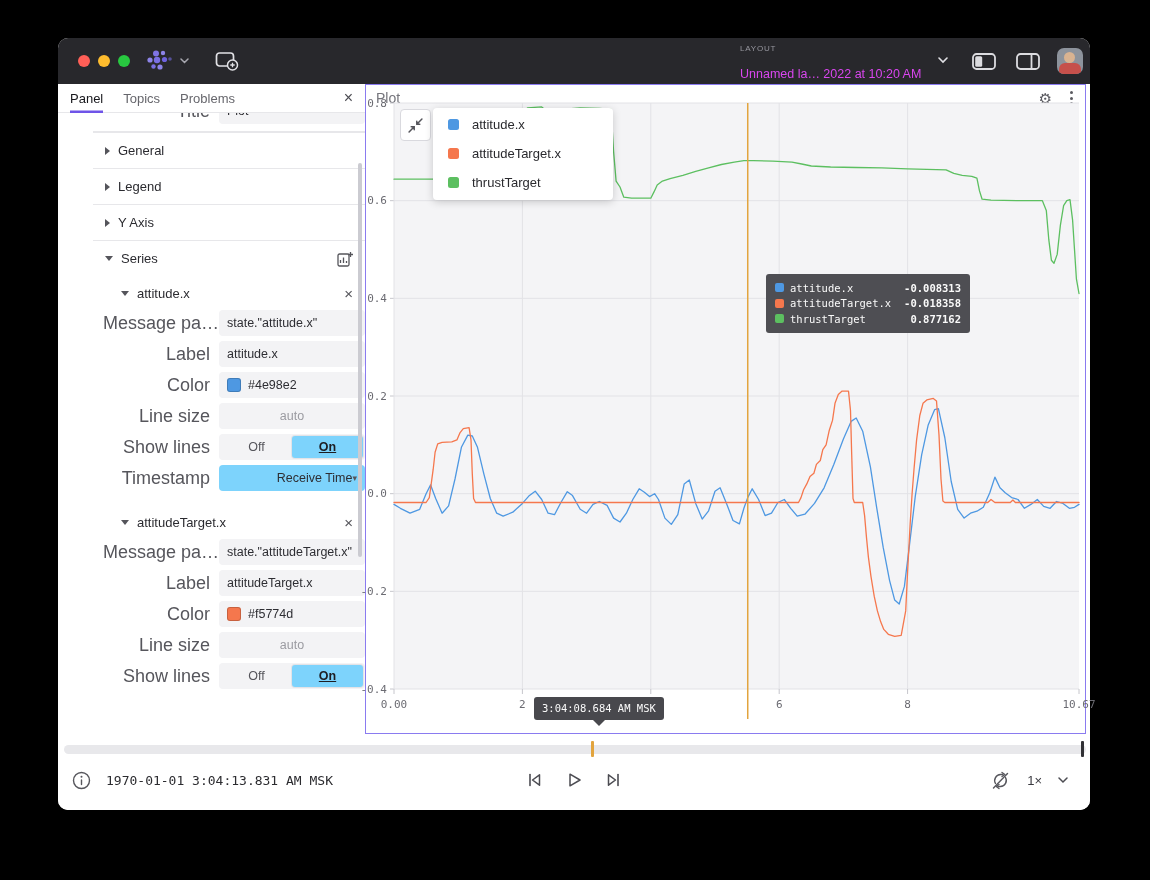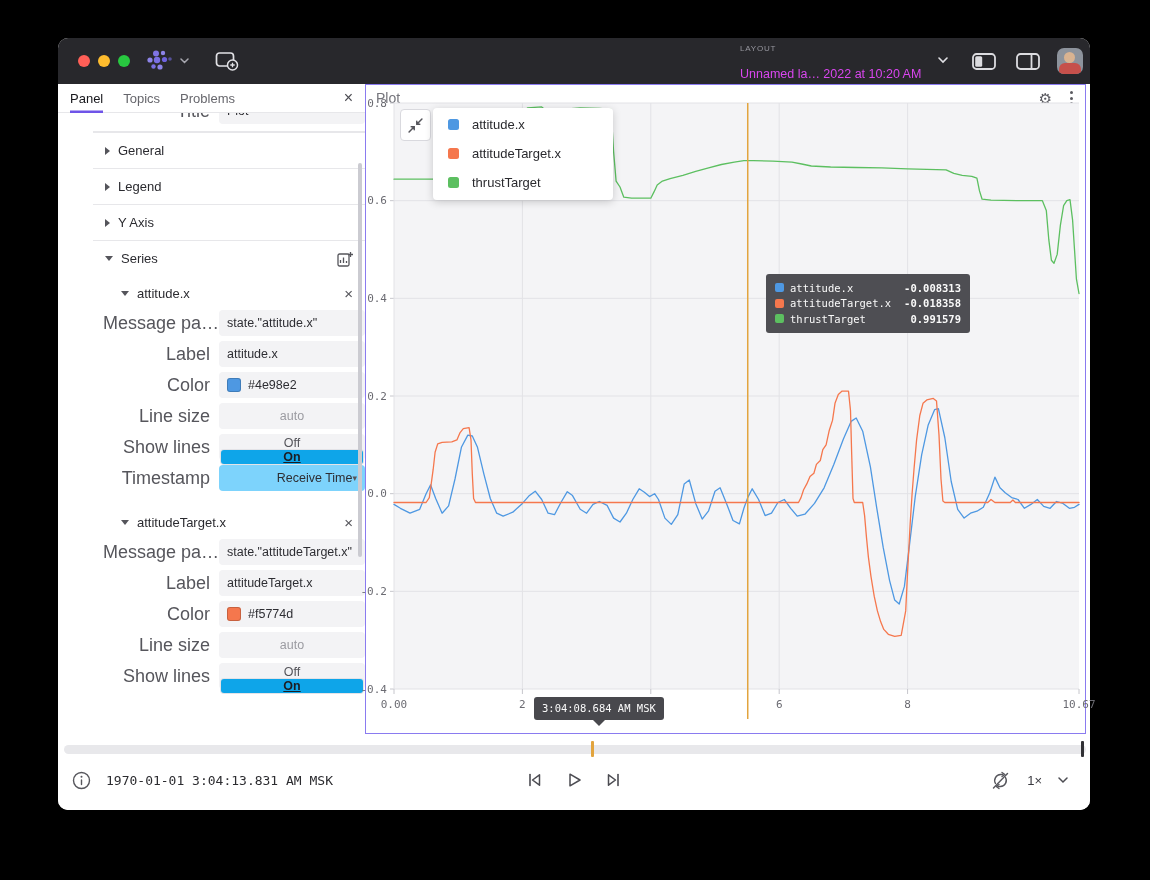--- a/index.html
+++ b/index.html
@@ -44,23 +44,23 @@
   .row-x{margin-left:auto;font-size:15px;color:#55555b;cursor:pointer;}
   .frow{display:flex;align-items:center;height:26px;margin-bottom:5px;padding-left:10px;}
   .flabel{width:107px;text-align:right;padding-right:9px;font-size:18px;color:#56565c;
           white-space:nowrap;overflow:hidden;flex:none;}
   .fctl{width:170px;height:26px;box-sizing:border-box;border-radius:4px;background:#f3f3f5;
         font-size:12.5px;color:#2e2e33;display:flex;align-items:center;padding:0 8px;}
   .fctl.placeholder{justify-content:center;color:#9b9ba1;padding:0;}
   .fctl.dropdown{background:#7dd3fc;justify-content:flex-end;}
   .dd-arrow{font-size:9px;color:#55555b;}
   .swatch{width:14px;height:14px;border-radius:3px;margin-right:7px;box-shadow:inset 0 0 0 1px rgba(0,0,0,.18);flex:none;}
-  .segmented{width:170px;height:26px;box-sizing:border-box;border-radius:4px;background:#f3f3f5;display:flex;padding:2px;flex-direction:column;}
+  .segmented{width:170px;height:26px;box-sizing:border-box;border-radius:4px;background:#f3f3f5;display:flex;padding:2px;}
   .seg{flex:1;display:flex;align-items:center;justify-content:center;font-size:12.5px;color:#55555b;border-radius:3px;cursor:pointer;}
-  .seg.selected{background:#0ea5e9;color:#1d1d22;font-weight:bold;box-shadow:0 0 0 1px #e3e3e7;text-decoration:underline;}
+  .seg.selected{background:#7dd3fc;color:#1d1d22;font-weight:bold;box-shadow:0 0 0 1px #e3e3e7;text-decoration:underline;}
   .gap8{height:9px;}
   .side-scrollbar{position:absolute;right:3px;top:79px;width:4px;height:394px;border-radius:2px;background:#cbcbd1;}
   
   .plot-panel{flex:1;margin-right:4px;border:1.5px solid #8a7bf0;box-sizing:border-box;position:relative;background:#fff;}
   .panel-hdr{height:26px;display:flex;align-items:center;padding:0 10px;}
   .panel-title{font-size:14px;color:#75757c;}
   .panel-hdr-icons{margin-left:auto;display:flex;align-items:center;gap:16px;}
   .gear{font-size:15px;color:#5a5a60;cursor:pointer;line-height:15px;}
   .kebab{display:flex;flex-direction:column;gap:2.5px;cursor:pointer;padding:2px;}
   .kebab i{width:3px;height:3px;border-radius:50%;background:#5a5a60;}
@@ -354,21 +354,21 @@
               <span class="dt-value">-0.008313</span>
             </div>
             <div class="dt-row">
               <span class="dt-swatch" style="background: rgb(245, 119, 77);"></span>
               <span class="dt-label">attitudeTarget.x</span>
               <span class="dt-value">-0.018358</span>
             </div>
             <div class="dt-row">
               <span class="dt-swatch" style="background: rgb(92, 191, 96);"></span>
               <span class="dt-label">thrustTarget</span>
-              <span class="dt-value">0.991579</span>
+              <span class="dt-value">0.877162</span>
             </div>
           </div>
 
           <div class="hover-tooltip">3:04:08.684 AM MSK</div>
         </div>
       </section>
     </div>
 
     <div class="bottombar">
       <div class="scrub-track"></div>

